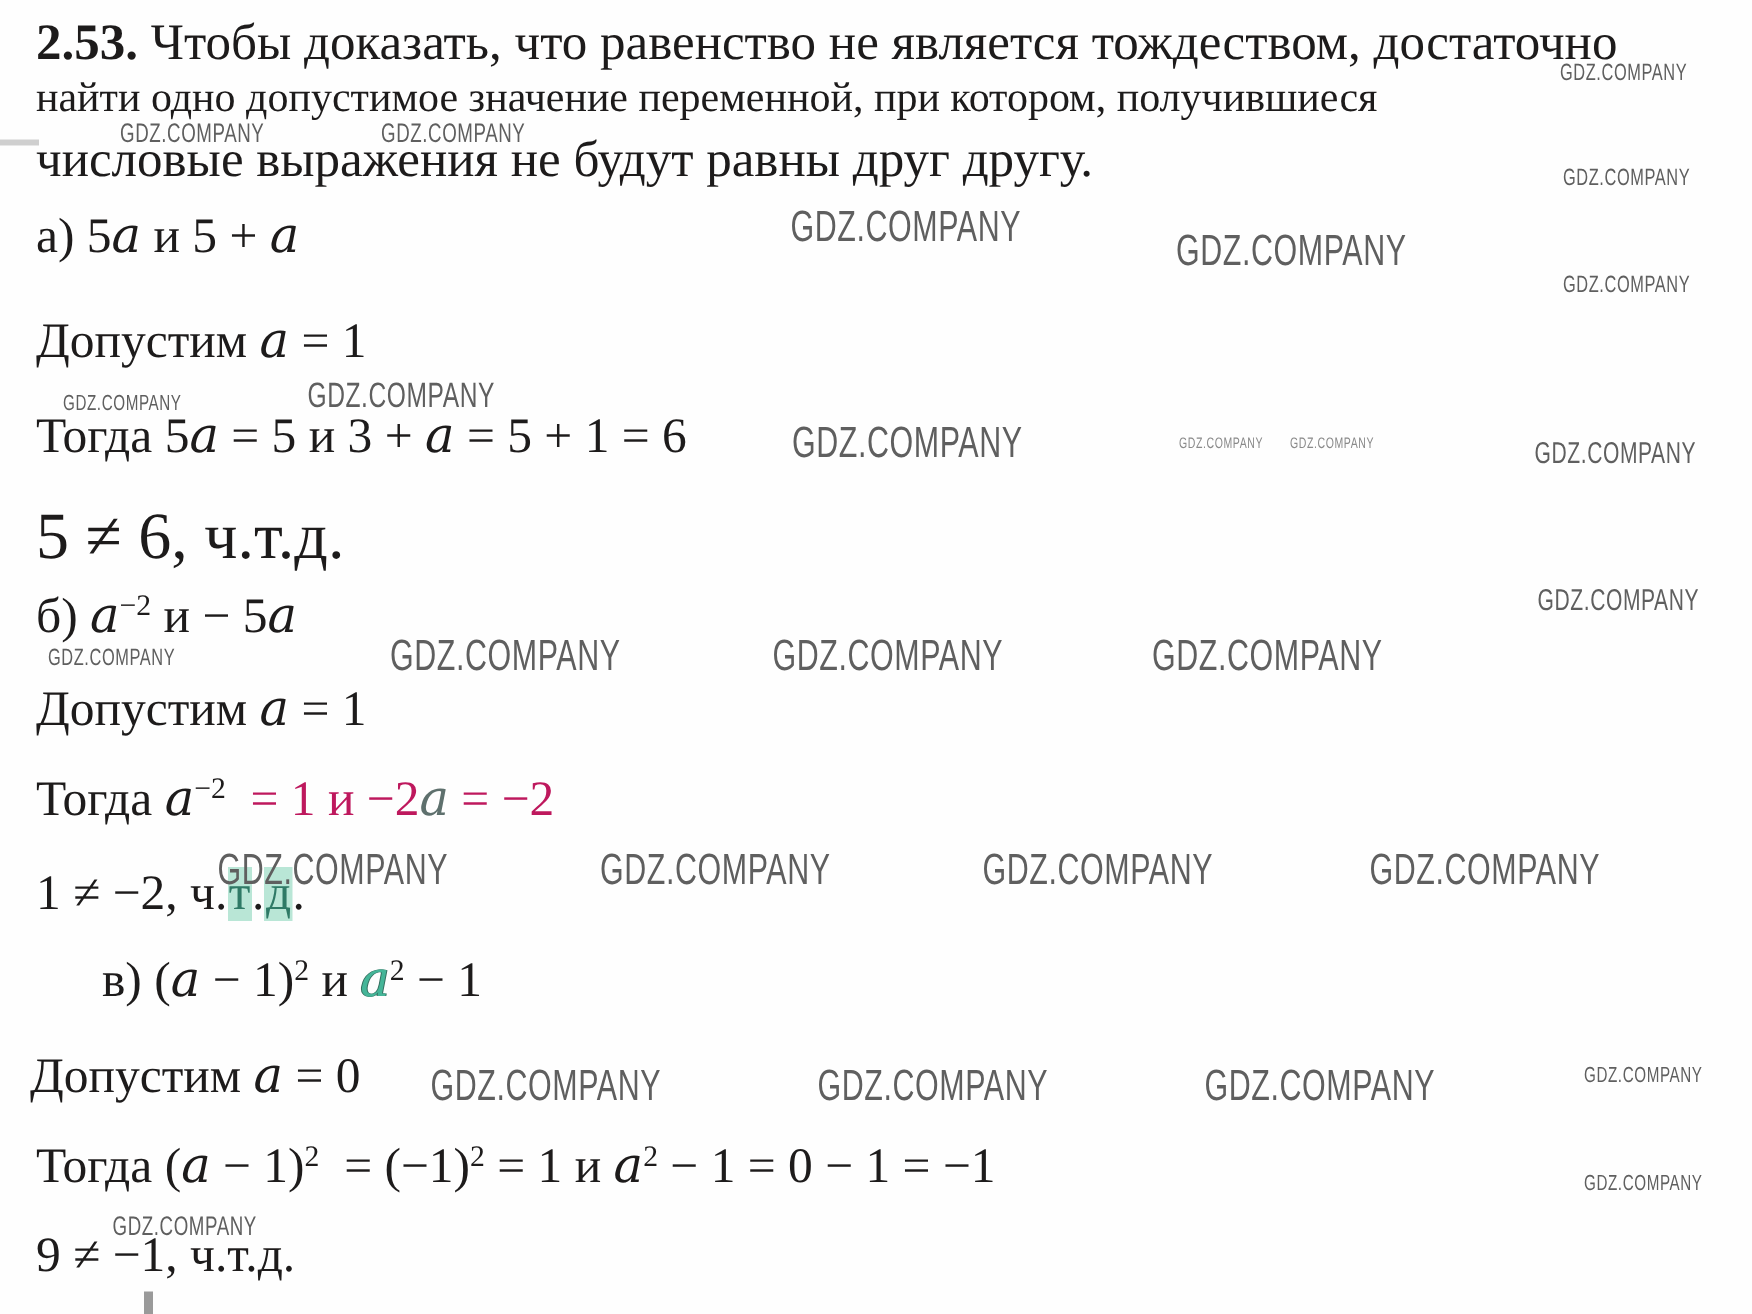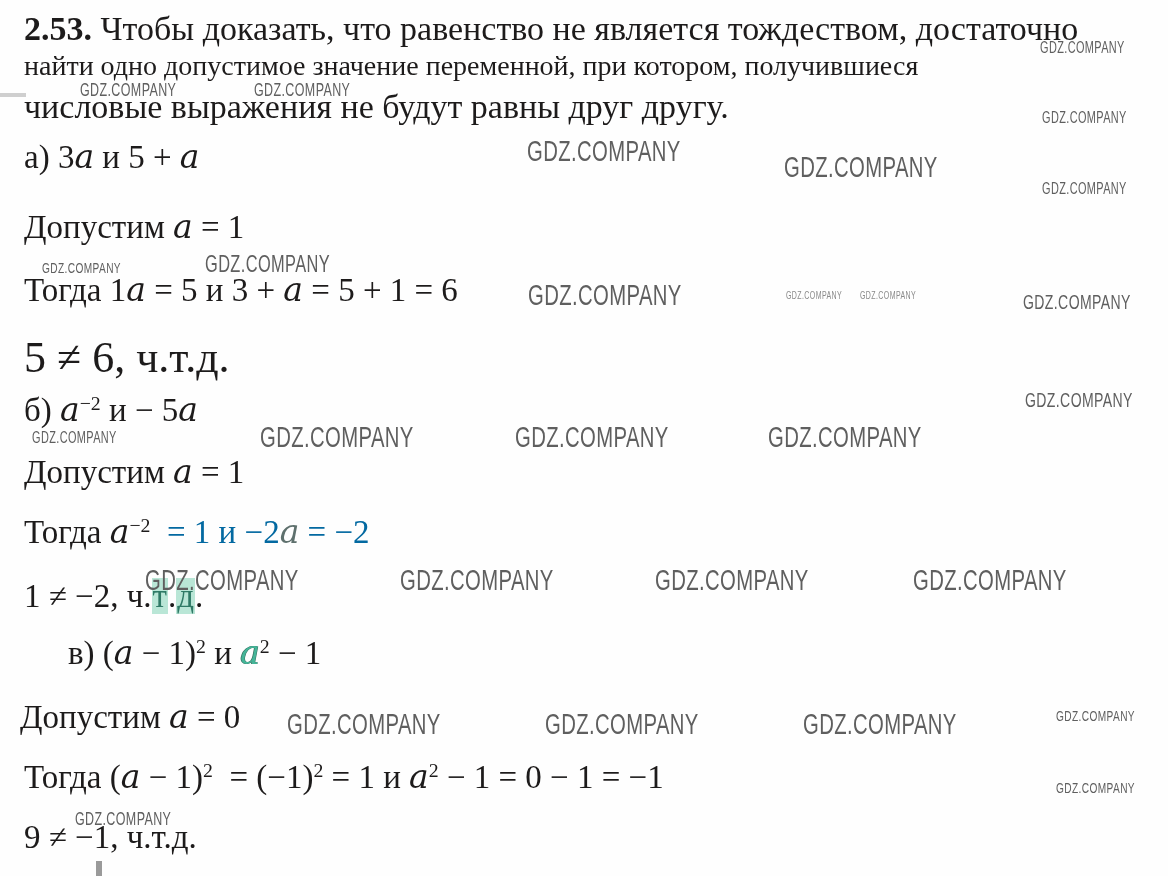--- a/index.html
+++ b/index.html
@@ -10,21 +10,21 @@
   }
   
   .line {
     position:absolute; white-space:pre; line-height:1.25;
     color:#1d1b1b; font-family:"Liberation Serif", serif;
   }
   .seg-t  { }
   .seg-b  { font-weight:bold; }
   .seg-m  { font-family:"DejaVu Serif", serif; font-style:italic; }
   .seg-sup{ font-size:60%; position:relative; top:-0.58em; line-height:0; }
-  .seg-fade  { color:#0369a1; }
+  .seg-fade  { color:#be185d; }
   .seg-fadem { color:#5e706d; font-family:"DejaVu Serif", serif; font-style:italic; }
   .seg-teal  { color:#2f7a66; background:#b9e6d6; padding:0 1px; }
   .seg-tealm { color:#45b598; font-family:"DejaVu Serif", serif; font-style:italic;
                text-shadow:0.6px 0 #356e5f, -0.6px 0 #356e5f; }
   
   .wm {
     position:absolute; font-family:"Liberation Sans", sans-serif;
     font-weight:400; color:#5f5f5f; white-space:nowrap; line-height:1;
     transform:scale(0.78,1.12); transform-origin:0 0; letter-spacing:0.5px;
   }
@@ -33,23 +33,23 @@
   .artifact { position:absolute; background:#cccccc; }
 </style>
 </head>
 <body>
 
 <div class="page">
   <div id="text-layer">
       <div class="line" style="left: 24px; top: 8px; font-size: 34px;"><span class="seg-b">2.53.</span><span class="seg-t"> Чтобы доказать, что равенство не является тождеством, достаточно</span></div>
       <div class="line" style="left: 24px; top: 48px; font-size: 28px;"><span class="seg-t">найти одно допустимое значение переменной, при котором, получившиеся</span></div>
       <div class="line" style="left: 24px; top: 86px; font-size: 34px;"><span class="seg-t">числовые выражения не будут равны друг другу.</span></div>
-      <div class="line" style="left: 24px; top: 136px; font-size: 33px;"><span class="seg-t">а) 3</span><span class="seg-m">a</span><span class="seg-t"> и 5 + </span><span class="seg-m">a</span></div>
+      <div class="line" style="left: 24px; top: 136px; font-size: 33px;"><span class="seg-t">а) 5</span><span class="seg-m">a</span><span class="seg-t"> и 5 + </span><span class="seg-m">a</span></div>
       <div class="line" style="left: 24px; top: 206px; font-size: 33px;"><span class="seg-t">Допустим </span><span class="seg-m">a</span><span class="seg-t"> = 1</span></div>
-      <div class="line" style="left: 24px; top: 269px; font-size: 33px;"><span class="seg-t">Тогда 1</span><span class="seg-m">a</span><span class="seg-t"> = 5 и 3 + </span><span class="seg-m">a</span><span class="seg-t"> = 5 + 1 = 6</span></div>
+      <div class="line" style="left: 24px; top: 269px; font-size: 33px;"><span class="seg-t">Тогда 5</span><span class="seg-m">a</span><span class="seg-t"> = 5 и 3 + </span><span class="seg-m">a</span><span class="seg-t"> = 5 + 1 = 6</span></div>
       <div class="line" style="left: 24px; top: 330px; font-size: 44px;"><span class="seg-t">5 ≠ 6, ч.т.д.</span></div>
       <div class="line" style="left: 24px; top: 389px; font-size: 33px;"><span class="seg-t">б) </span><span class="seg-m">a</span><span class="seg-sup">−2</span><span class="seg-t"> и − 5</span><span class="seg-m">a</span></div>
       <div class="line" style="left: 24px; top: 451px; font-size: 33px;"><span class="seg-t">Допустим </span><span class="seg-m">a</span><span class="seg-t"> = 1</span></div>
       <div class="line" style="left: 24px; top: 511px; font-size: 33px;"><span class="seg-t">Тогда </span><span class="seg-m">a</span><span class="seg-sup">−2</span><span class="seg-fade">  = 1 и −2</span><span class="seg-fadem">a</span><span class="seg-fade"> = −2</span></div>
       <div class="line" style="left: 24px; top: 576px; font-size: 33px; text-align: center;"><span class="seg-t">1 ≠ −2, ч.</span><span class="seg-teal">т</span><span class="seg-t">.</span><span class="seg-teal">д</span><span class="seg-t">.</span></div>
       <div class="line" style="left: 24px; top: 632px; font-size: 33px; margin-left: 44px;"><span class="seg-t">в) (</span><span class="seg-m">a</span><span class="seg-t"> − 1)</span><span class="seg-sup">2</span><span class="seg-t"> и </span><span class="seg-tealm">a</span><span class="seg-sup">2</span><span class="seg-t"> − 1</span></div>
       <div class="line" style="left: 20px; top: 696px; font-size: 33px;"><span class="seg-t">Допустим </span><span class="seg-m">a</span><span class="seg-t"> = 0</span></div>
       <div class="line" style="left: 24px; top: 756px; font-size: 33px;"><span class="seg-t">Тогда (</span><span class="seg-m">a</span><span class="seg-t"> − 1)</span><span class="seg-sup">2</span><span class="seg-t">  = (−1)</span><span class="seg-sup">2</span><span class="seg-t"> = 1 и </span><span class="seg-m">a</span><span class="seg-sup">2</span><span class="seg-t"> − 1 = 0 − 1 = −1</span></div>
       <div class="line" style="left: 24px; top: 817px; font-size: 33px;"><span class="seg-t">9 ≠ −1, ч.т.д.</span></div>
     </div>

